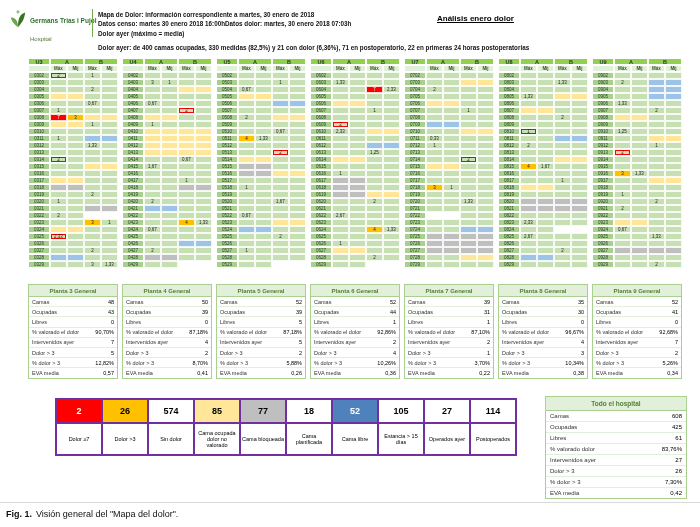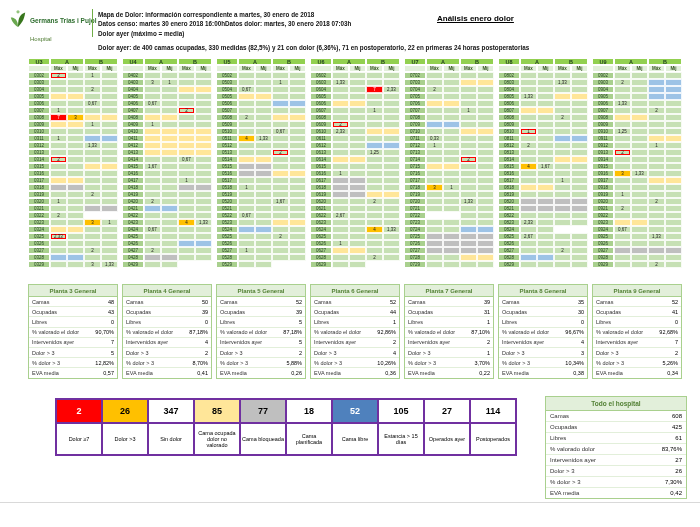--- a/index.html
+++ b/index.html
@@ -1375,21 +1375,21 @@
         <div class="stat-r">
           <span class="sl">EVA media</span>
           <span class="sv">0,34</span>
         </div>
       </div>
     </div>
 
   <div id="legend">
       <div class="leg-v" style="background: rgb(255, 0, 0); color: rgb(255, 255, 255);">2</div>
       <div class="leg-v" style="background: rgb(255, 192, 0); color: rgb(0, 0, 0);">26</div>
-      <div class="leg-v" style="background: rgb(255, 255, 255); color: rgb(0, 0, 0);">347</div>
+      <div class="leg-v" style="background: rgb(255, 255, 255); color: rgb(0, 0, 0);">574</div>
       <div class="leg-v" style="background: rgb(255, 230, 153); color: rgb(0, 0, 0);">85</div>
       <div class="leg-v" style="background: rgb(191, 191, 191); color: rgb(0, 0, 0);">77</div>
       <div class="leg-v" style="background: rgb(255, 255, 255); color: rgb(0, 0, 0);">18</div>
       <div class="leg-v" style="background: rgb(79, 129, 189); color: rgb(255, 255, 255);">52</div>
       <div class="leg-v" style="background: rgb(255, 255, 255); color: rgb(0, 0, 0);">105</div>
       <div class="leg-v" style="background: rgb(255, 255, 255); color: rgb(0, 0, 0);">27</div>
       <div class="leg-v" style="background: rgb(255, 255, 255); color: rgb(0, 0, 0);">114</div>
       <div class="leg-l">Dolor ≥7</div>
       <div class="leg-l">Dolor &gt;3</div>
       <div class="leg-l">Sin dolor</div>
@@ -1434,14 +1434,17 @@
           <span class="sv">7,30%</span>
         </div>
         <div class="stat-r">
           <span class="sl">EVA media</span>
           <span class="sv">0,42</span>
         </div>
       </div>
     </div>
 
   <div class="rule"></div>
+  <div class="caption">
+    <b>Fig. 1.</b><span>Visión general del "Mapa del dolor".</span>
+  </div>
 
 </div>
 
 </body></html>

